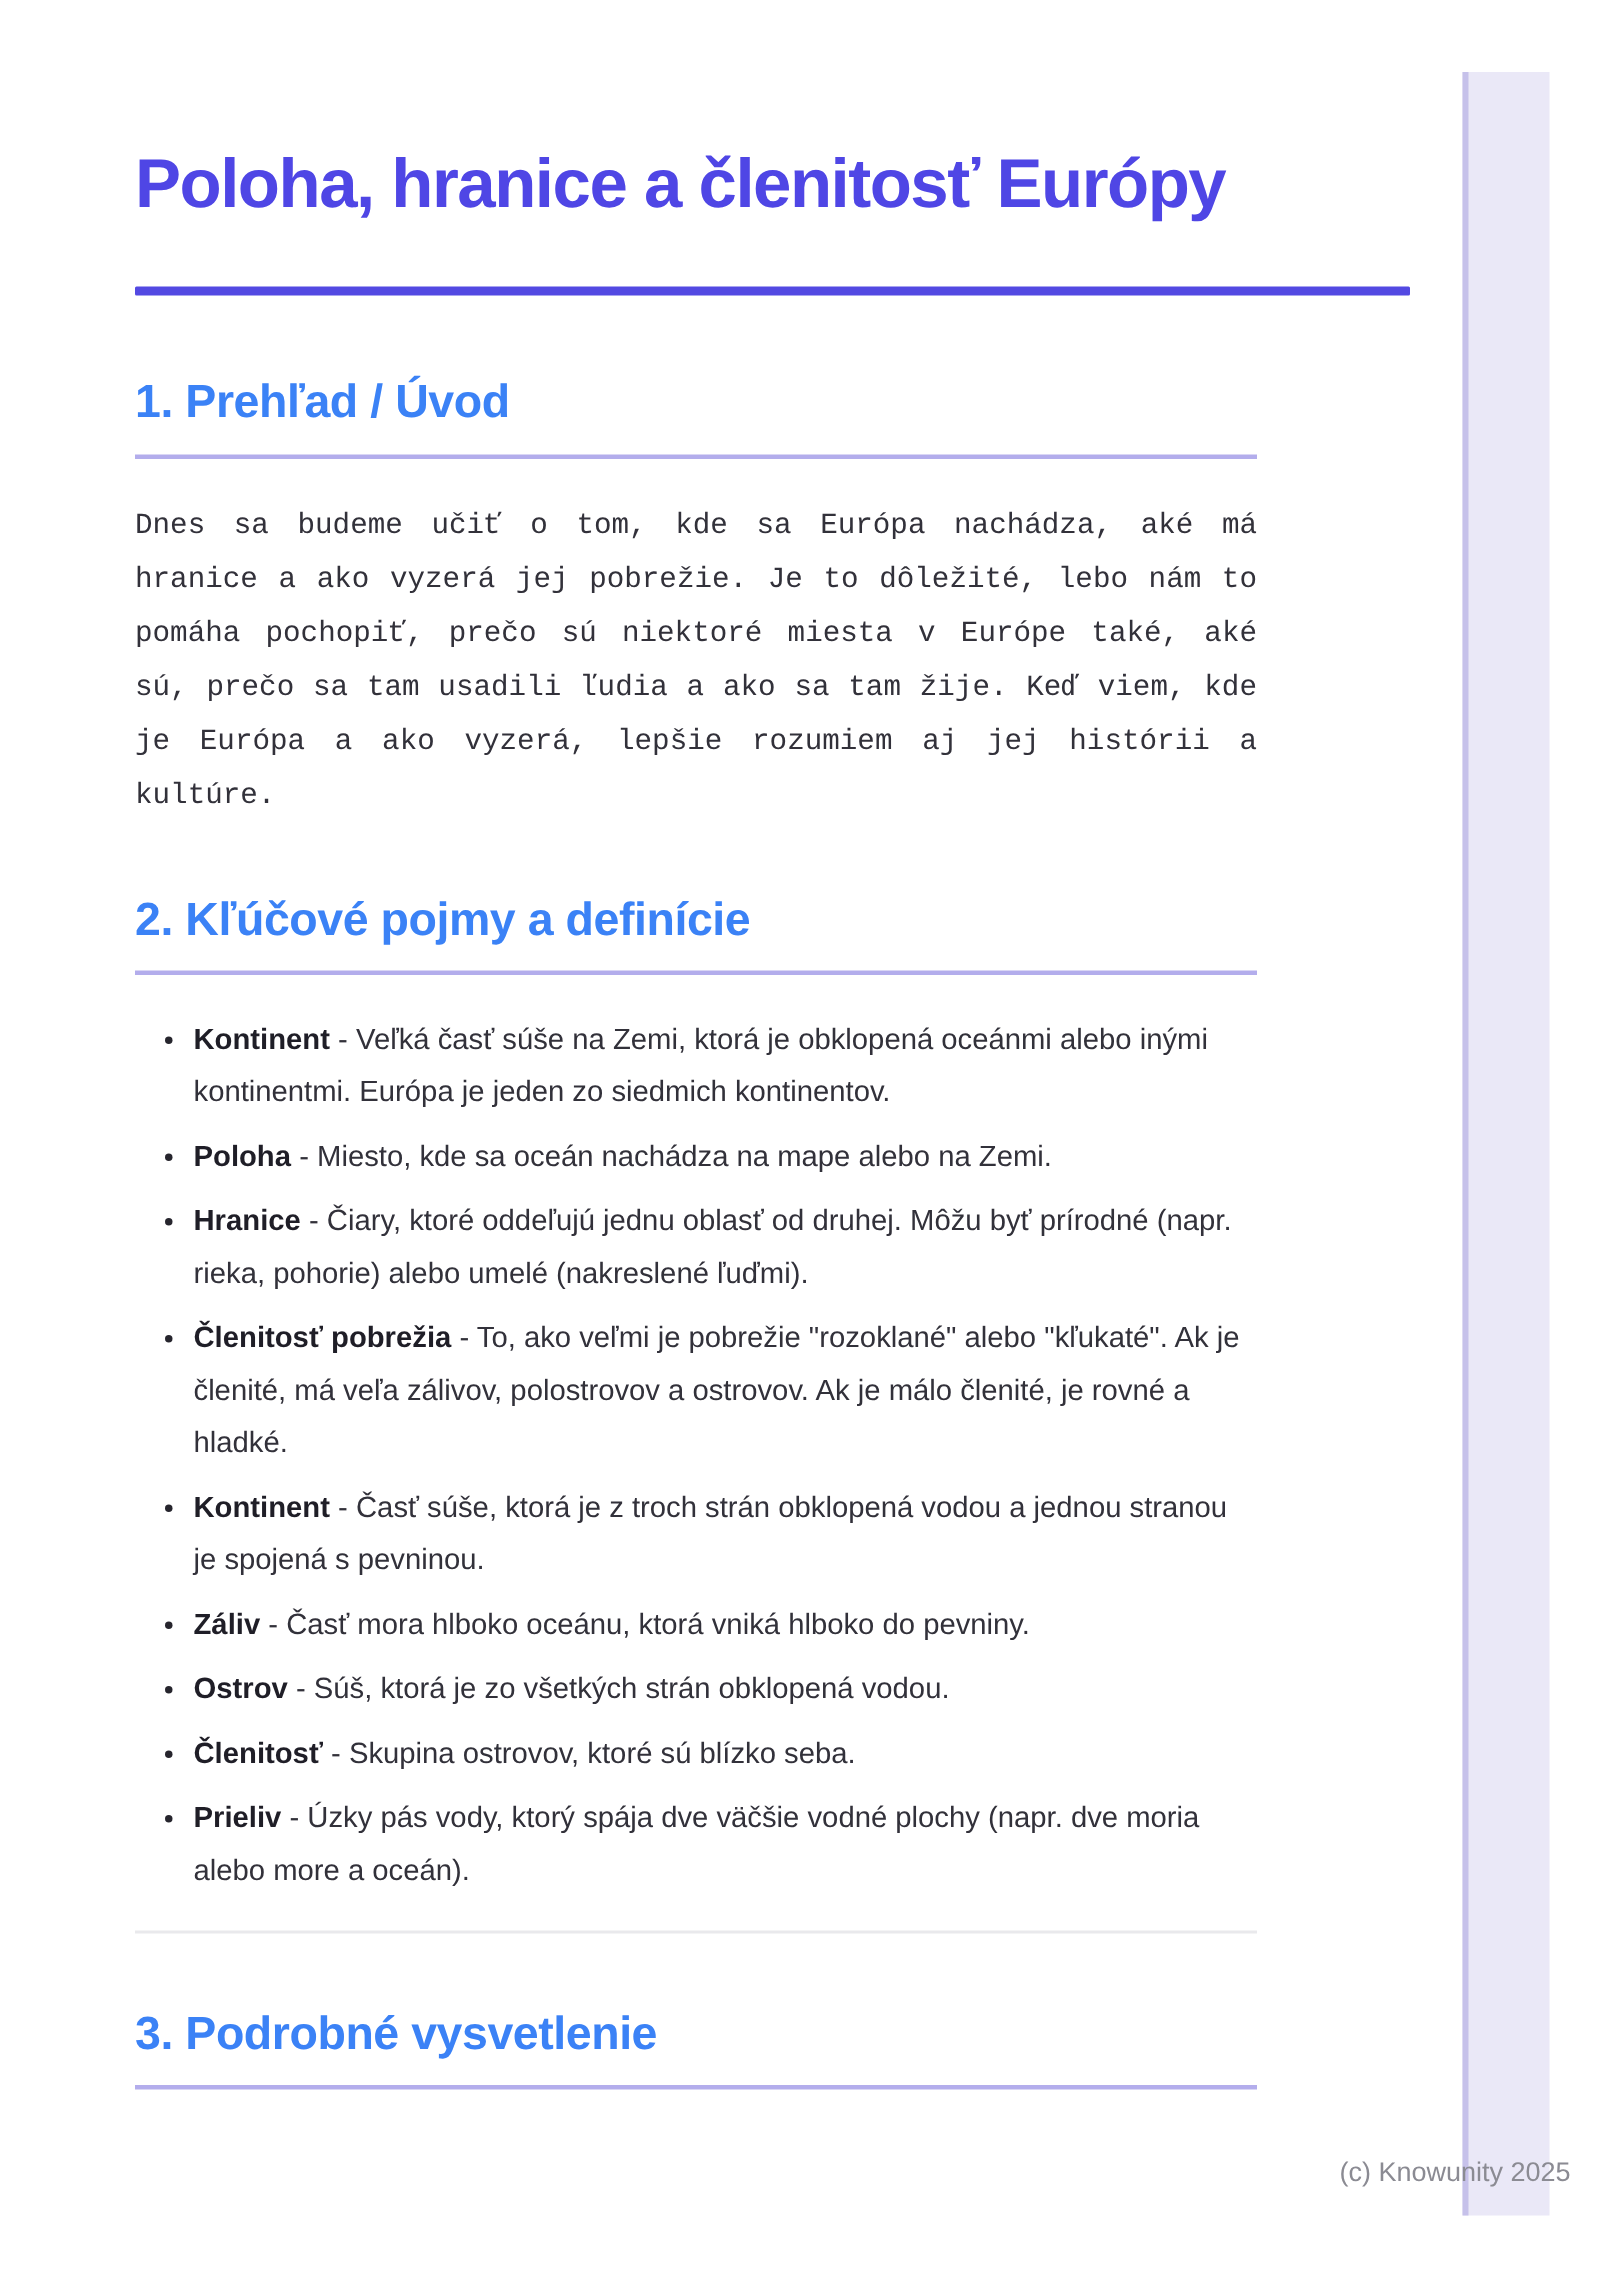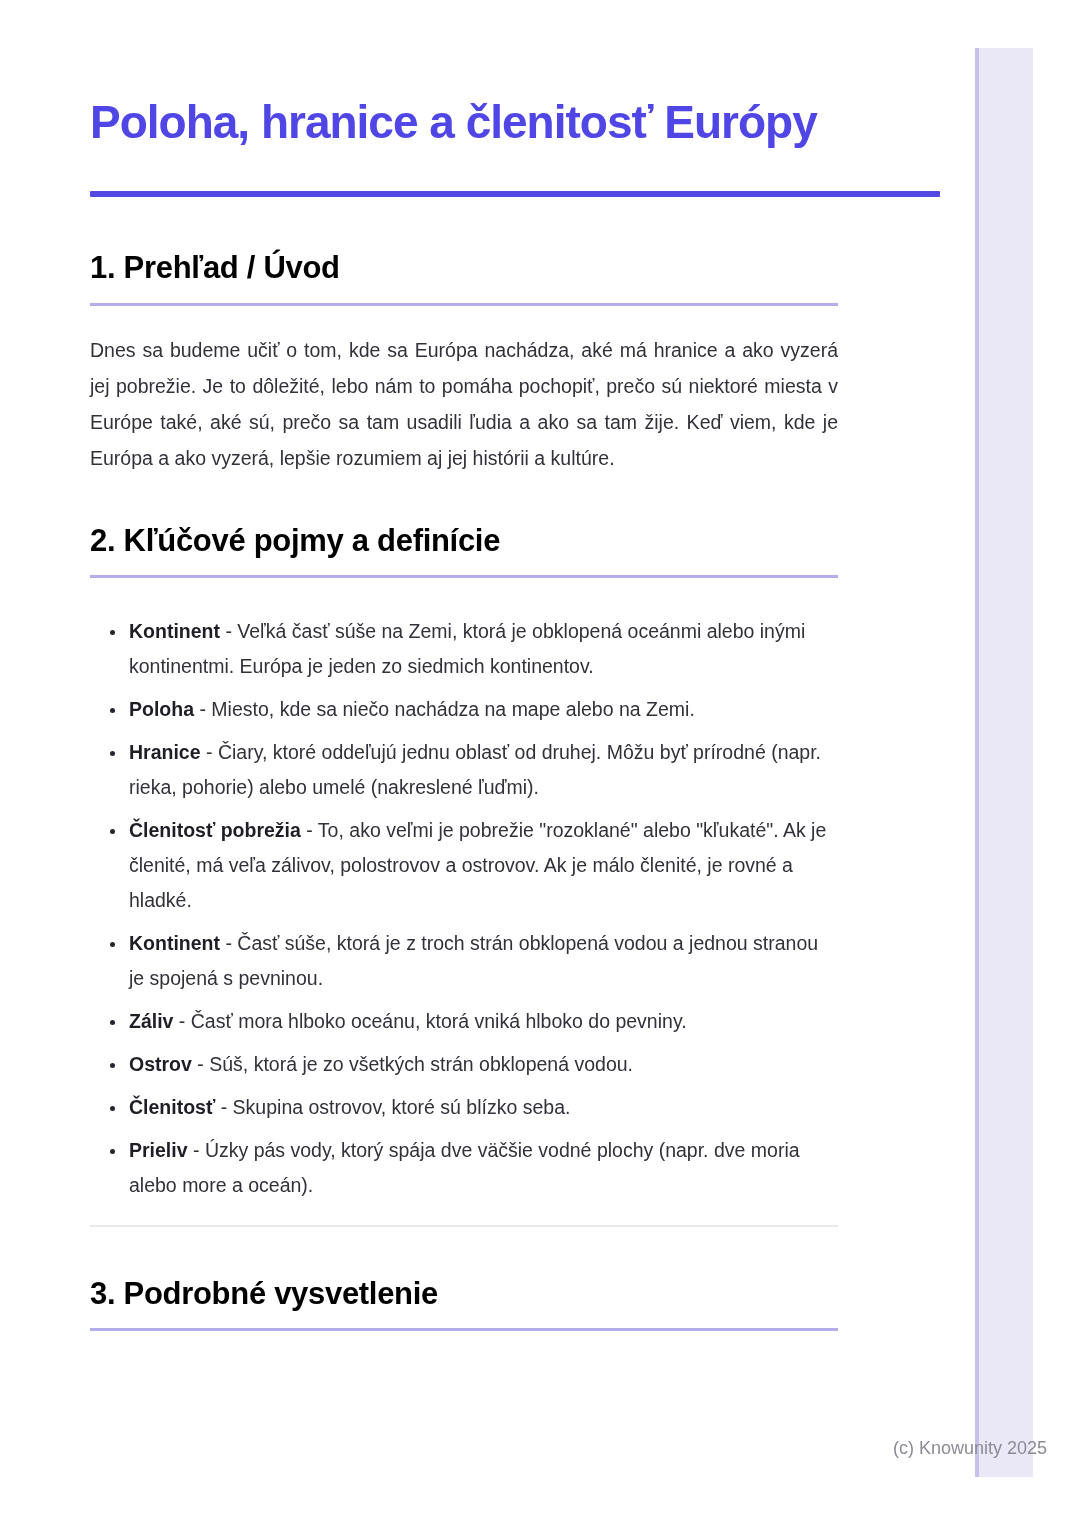--- a/index.html
+++ b/index.html
@@ -28,45 +28,46 @@
     background: #5349e2;
     border-radius: 1px;
   }
 
   h2.section-heading {
     margin: 0;
     font-size: 31px;
     line-height: 1.2;
     font-weight: 800;
     letter-spacing: -0.3px;
-    color: #000000;
+    color: #3b82f6;
     padding-bottom: 16px;
     border-bottom: 3px solid #b3adec;
     width: 748px;
   }
   .sec-1 h2.section-heading { margin-top: 52px; }
   .sec-2 h2.section-heading { margin-top: 46px; }
   .sec-3 h2.section-heading { margin-top: 48px; }
 
   p.body-par {
     margin: 26px 0 0 0;
     font-size: 19.5px;
     line-height: 36px;
     color: #32313a;
     text-align: justify;
+    font-family: Liberation Mono, monospace;
   }
   p.intro-par {
     margin: 26px 0 0 0;
     font-size: 19.5px;
     line-height: 36px;
     color: #32313a;
   }
 
   ul.terms-list {
-    margin: 36px 0 0 0;
+    margin: 26px 0 0 0;
     padding-left: 37px;
     list-style: disc;
   }
   ul.terms-list li {
     font-size: 19.5px;
     line-height: 35px;
     color: #32313a;
     margin-bottom: 8px;
     padding-left: 2px;
   }
@@ -114,21 +115,21 @@
     <section class="sec-1">
       <h2 class="section-heading">1. Prehľad / Úvod</h2>
       <p class="body-par">Dnes sa budeme učiť o tom, kde sa Európa nachádza, aké má hranice a ako vyzerá jej pobrežie. Je to dôležité, lebo nám to pomáha pochopiť, prečo sú niektoré miesta v Európe také, aké sú, prečo sa tam usadili ľudia a ako sa tam žije. Keď viem, kde je Európa a ako vyzerá, lepšie rozumiem aj jej histórii a kultúre.</p>
     </section>
 
     <section class="sec-2">
       <h2 class="section-heading">2. Kľúčové pojmy a definície</h2>
 
       <ul class="terms-list">
         <li><strong>Kontinent</strong><span> - </span><span>Veľká časť súše na Zemi, ktorá je obklopená oceánmi alebo inými kontinentmi. Európa je jeden zo siedmich kontinentov.</span></li>
-        <li><strong>Poloha</strong><span> - </span><span>Miesto, kde sa niečo nachádza na mape alebo na Zemi.</span></li>
+        <li><strong>Poloha</strong><span> - </span><span>Miesto, kde sa oceán nachádza na mape alebo na Zemi.</span></li>
         <li><strong>Hranice</strong><span> - </span><span>Čiary, ktoré oddeľujú jednu oblasť od druhej. Môžu byť prírodné (napr. rieka, pohorie) alebo umelé (nakreslené ľuďmi).</span></li>
         <li><strong>Členitosť pobrežia</strong><span> - </span><span>To, ako veľmi je pobrežie "rozoklané" alebo "kľukaté". Ak je členité, má veľa zálivov, polostrovov a ostrovov. Ak je málo členité, je rovné a hladké.</span></li>
         <li><strong>Kontinent</strong><span> - </span><span>Časť súše, ktorá je z troch strán obklopená vodou a jednou stranou je spojená s pevninou.</span></li>
         <li><strong>Záliv</strong><span> - </span><span>Časť mora hlboko oceánu, ktorá vniká hlboko do pevniny.</span></li>
         <li><strong>Ostrov</strong><span> - </span><span>Súš, ktorá je zo všetkých strán obklopená vodou.</span></li>
         <li><strong>Členitosť</strong><span> - </span><span>Skupina ostrovov, ktoré sú blízko seba.</span></li>
         <li><strong>Prieliv</strong><span> - </span><span>Úzky pás vody, ktorý spája dve väčšie vodné plochy (napr. dve moria alebo more a oceán).</span></li>
       </ul>
     </section>
 

